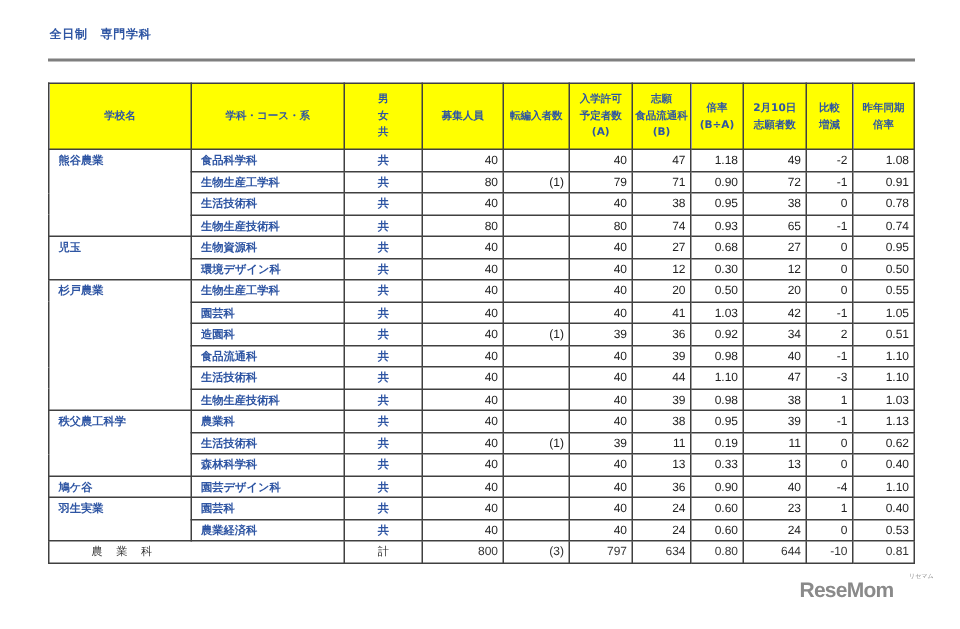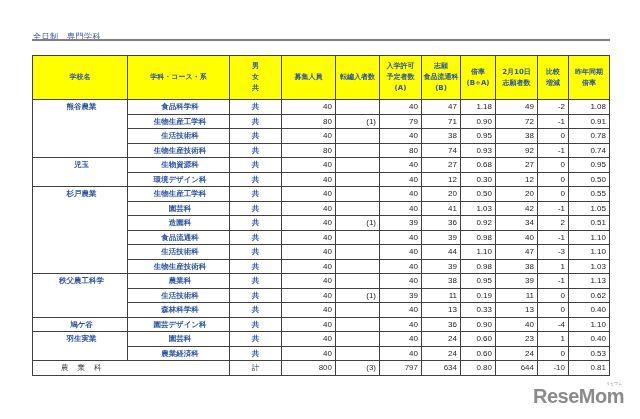--- a/index.html
+++ b/index.html
@@ -1,31 +1,31 @@
 <!DOCTYPE html>
 <html><head>
 <meta charset="utf-8">
 <style>
   html, body { margin:0; padding:0; background:#ffffff; }
   body { width:640px; height:419px; position:relative; overflow:hidden; font-family:"DejaVu Sans", sans-serif; }
-  .subtitle { position:absolute; left:33px; top:31px; font-size:8px; color:#2e55a3; font-weight:normal; letter-spacing:0.5px; }
+  .subtitle { position:absolute; left:33px; top:17px; font-size:8px; color:#2e55a3; font-weight:bold; letter-spacing:0.5px; }
   .rule { position:absolute; left:32px; top:39px; width:578px; height:2px; background:#7f7f7f; }
   .section { position:absolute; left:50px; top:56px; font-size:8px; color:#2e55a3; font-weight:bold; letter-spacing:14px; }
   table { position:absolute; left:32px; top:55px; border-collapse:collapse; table-layout:fixed; font-size:7.5px; }
   td, th { border:1px solid #404040; padding:0 3px; height:13.5px; line-height:13.5px; white-space:nowrap; overflow:hidden; }
   th { background:#ffff00; color:#2e55a3; font-weight:bold; height:43px; line-height:11px; text-align:center; padding:0; font-size:7px; }
-  td.school, td.course { color:#2e55a3; font-weight:bold; text-align:center; padding-left:6px; }
+  td.school, td.course { color:#2e55a3; font-weight:bold; text-align:left; padding-left:6px; }
   td.school { vertical-align:top; border-bottom:1px solid #404040; }
   td.sex { color:#2e55a3; font-weight:bold; text-align:center; }
   td.num { text-align:right; color:#222; font-family:"Liberation Sans", sans-serif; font-size:8px; }
   td.ctr { text-align:right; color:#222; font-family:"Liberation Sans", sans-serif; font-size:8px; }
   tr.total td { color:#333; }
   td.total-label { text-align:left; padding-left:28px; color:#333; letter-spacing:9px; }
   td.total-sex { text-align:center; color:#333; }
-  .logo { position:absolute; left:533px; top:385px; font-family:"Liberation Sans", sans-serif; font-weight:bold; font-size:20px; color:#8a8a8a; letter-spacing:-0.5px; }
+  .logo { position:absolute; left:533px; top:385px; font-family:"Liberation Sans", sans-serif; font-weight:bold; font-size:14px; color:#8a8a8a; letter-spacing:-0.5px; }
   .logo-kana { position:absolute; left:606px; top:381px; font-size:4px; color:#8a8a8a; }
 </style>
 </head>
 <body>
 
 <div class="subtitle">全日制　専門学科</div>
 <div class="rule"></div>
 <div class="section">農業に関する学科</div>
 
 <table>
@@ -97,21 +97,21 @@
       <td class="num">0.78</td>
     </tr>
     <tr>
       <td class="course">生物生産技術科</td>
       <td class="sex">共</td>
       <td class="num">80</td>
       <td class="num"></td>
       <td class="num">80</td>
       <td class="num">74</td>
       <td class="ctr">0.93</td>
-      <td class="num">92</td>
+      <td class="num">65</td>
       <td class="num">-1</td>
       <td class="num">0.74</td>
     </tr>
 
     <tr>
       <td class="school" rowspan="2">児玉</td>
       <td class="course">生物資源科</td>
       <td class="sex">共</td>
       <td class="num">40</td>
       <td class="num"></td>

